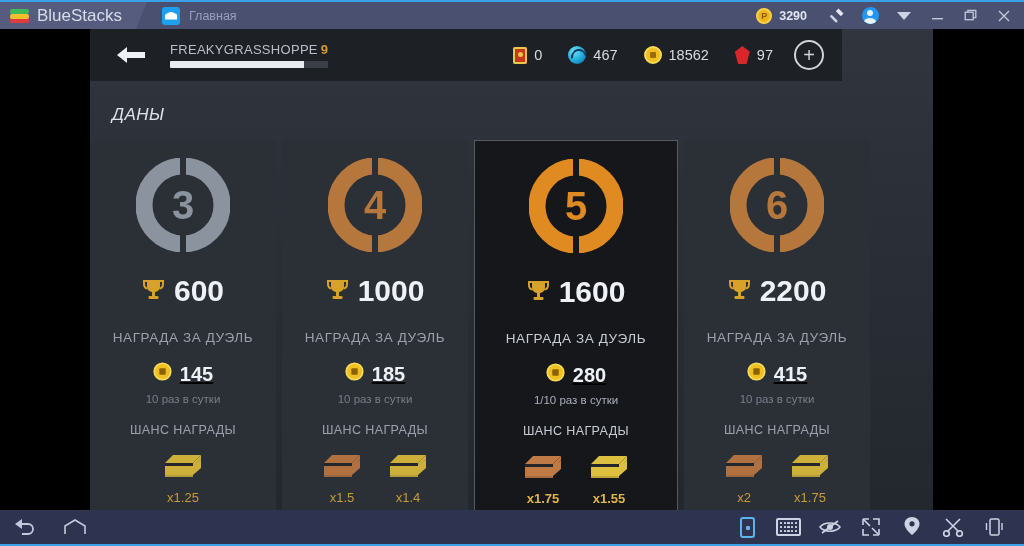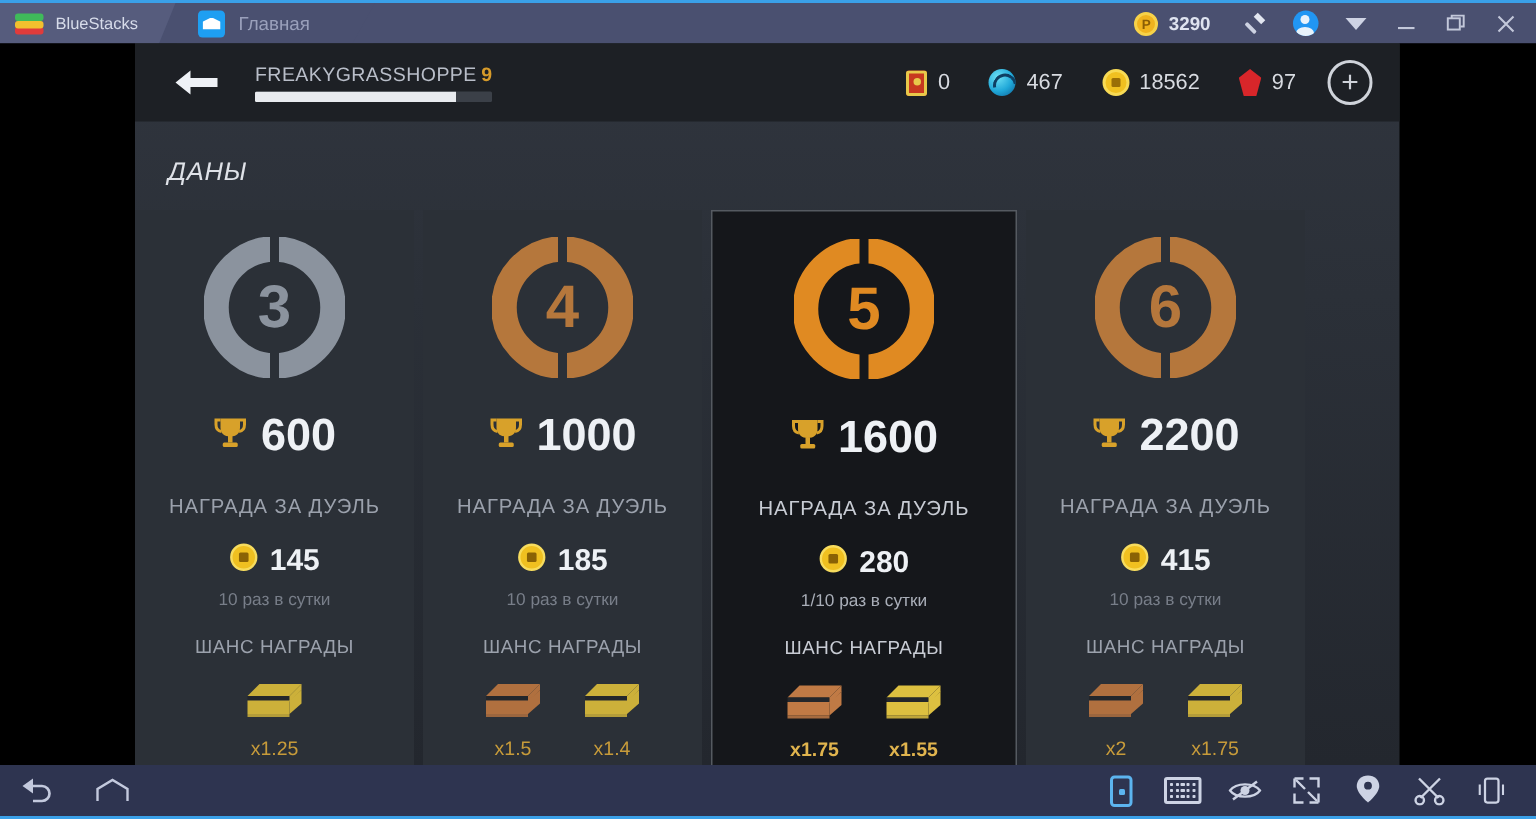--- a/index.html
+++ b/index.html
@@ -30,21 +30,21 @@
     border-bottom: 27px solid transparent;
   }
   .bs-logo { width: 19px; height: 16px; position: relative; }
   .bs-logo i {
     position: absolute; left: 0; width: 19px; height: 5px; border-radius: 2px;
     display: block;
   }
   .bs-logo i:nth-child(1){ background:#e03b3b; top: 10px; }
   .bs-logo i:nth-child(2){ background:#f2c02e; top: 6px; }
   .bs-logo i:nth-child(3){ background:#3fba5a; top: 1px; }
-  .bs-brand span { color: #d7dcea; font-size: 11px; }
+  .bs-brand span { color: #d7dcea; font-size: 17px; }
 
   .tabs { display: flex; align-items: stretch; margin-left: 12px; }
   .tab {
     display: flex; align-items: center; gap: 9px;
     padding: 0 42px 0 14px;
     position: relative; color: #9aa0bb; font-size: 12.5px;
   }
   .tab.inactive { background: #4a5070; }
   .tab.inactive::after {
     content:""; position:absolute; right:-1px; top:0;
@@ -111,21 +111,21 @@
     position: absolute; left: 0; top: 29px; width: 1024px; height: 481px;
     background: #000;
   }
   .letter-left { position:absolute; left:0; top:0; width:90px; height:481px; background:#000; }
   .letter-right{ position:absolute; left:933px; top:0; width:91px; height:481px; background:#000; }
   .game {
     position: absolute; left: 90px; top: 0; width: 843px; height: 481px;
     background: linear-gradient(180deg, #30353e 0%, #2b3038 35%, #23272e 100%);
   }
   .game-head {
-    position: absolute; left: 0; top: 0; width: 843px; height: 52px;
+    position: absolute; left: 0; top: 0; width: 752px; height: 52px;
     background: #1d2025;
     display: flex; align-items: center;
   }
   .back-arrow { margin-left: 22px; width: 38px; height: 38px; display:flex;align-items:center;justify-content:center; }
   .player {
     margin-left: 20px; width: 158px;
   }
   .player-row { display:flex; align-items: baseline; }
   .player-name { color:#b9bec9; font-size:13px; letter-spacing: .3px; }
   .player-lvl { margin-left: auto; color:#d79b2a; font-size:13px; font-weight:bold; }
@@ -179,21 +179,21 @@
     position:absolute; inset:0; display:flex; align-items:center; justify-content:center;
     font-size: 40px; font-weight: bold; line-height: 1;
   }
 
   .trophy-row { display:flex; align-items:center; gap:9px; margin-top: 24px; }
   .trophy-val { color:#eef1f5; font-size: 30px; font-weight: bold; line-height:1; }
 
   .duel-label { margin-top: 24px; color:#9ba1ac; font-size: 13.5px; letter-spacing: .6px; }
   .duel-label.bright { color:#c8ccd4; }
 
-  .coin-row { display:flex; align-items:center; gap:8px; margin-top: 17px; }
+  .coin-row { display:flex; align-items:center; gap:8px; margin-top: 17px; text-decoration: underline; }
   .coin-val { color:#eef1f5; font-size: 20px; font-weight: bold; line-height:1; }
   .per-day { margin-top: 8px; color:#787e89; font-size: 11.5px; }
   .per-day.bright { color:#a9aeb8; }
 
   .chance-label { margin-top: 18px; color:#9ba1ac; font-size: 12.5px; letter-spacing:.4px; }
   .chance-label.bright { color:#c8ccd4; }
 
   .chests { display:flex; gap: 22px; margin-top: 13px; }
   .chest-cell { display:flex; flex-direction:column; align-items:center; gap: 10px; }
   .chest { width:44px; height:30px; position:relative; }

